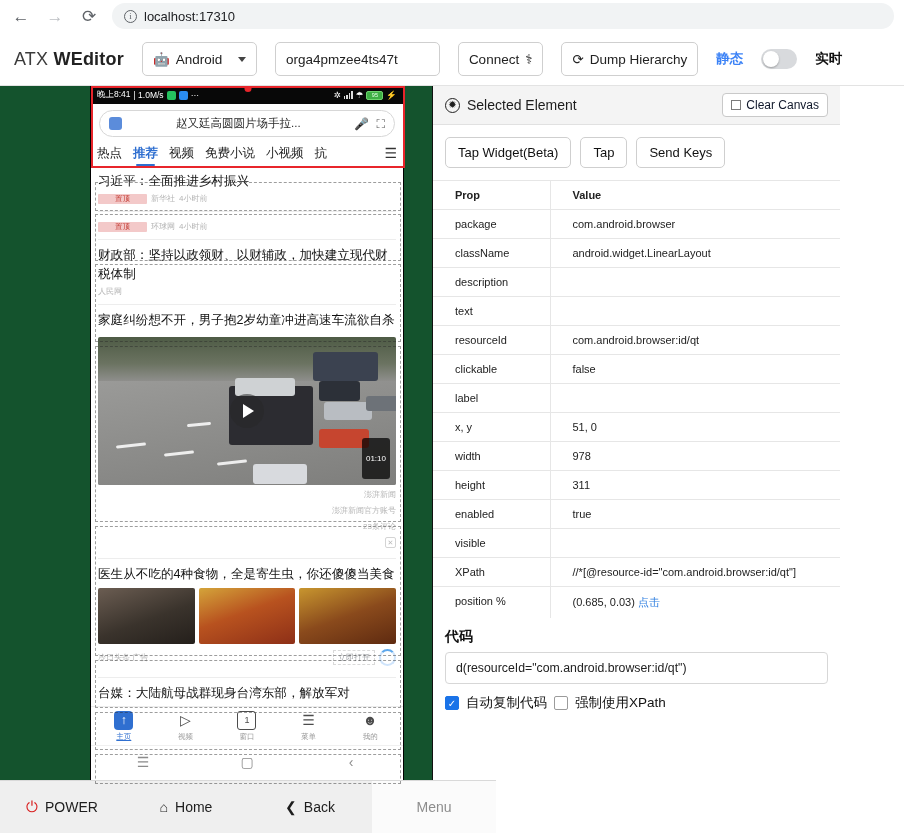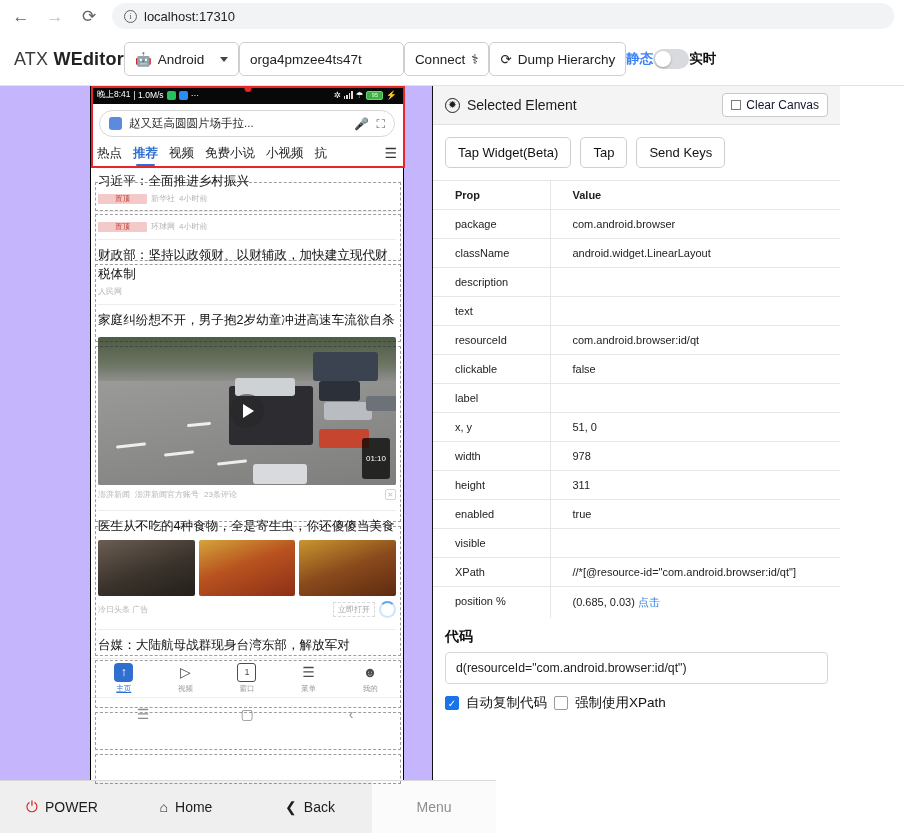--- a/index.html
+++ b/index.html
@@ -28,21 +28,21 @@
     font-size: 13px; color: #202124;
   }
   .info-icon {
     width: 13px; height: 13px; border: 1.2px solid #5f6368; border-radius: 50%;
     display: flex; align-items: center; justify-content: center;
     font-size: 9px; color: #5f6368; font-family: "Liberation Serif", serif; line-height: 1;
   }
 
   
   .app-header {
-    height: 53px; display: flex; align-items: center; gap: 0;
+    height: 53px; display: flex; align-items: center; gap: 18px;
     padding: 0 14px; background: #ffffff; border-bottom: 1px solid #e3e3e3;
   }
   .brand { font-size: 18px; color: #3c3c3c; letter-spacing: .2px; white-space: nowrap; }
   .brand b { font-weight: bold; color: #222; }
   .ctl {
     height: 34px; border: 1px solid #cfcfcf; border-radius: 5px; background: #fff;
     display: flex; align-items: center; padding: 0 10px; font-size: 13.5px; color: #222;
     gap: 6px; white-space: nowrap;
   }
   .ctl.select { min-width: 115px; justify-content: space-between; }
@@ -59,21 +59,21 @@
   .switch .knob {
     position: absolute; left: 2px; top: 2px; width: 16px; height: 16px;
     border-radius: 50%; background: #ffffff; box-shadow: 0 1px 2px rgba(0,0,0,.28);
   }
 
   
   .body-split { display: flex; height: 747px; }
 
   
   .canvas-pane {
-    width: 432px; position: relative; background: #c4b5fd; overflow: hidden;
+    width: 432px; position: relative; background: #14532d; overflow: hidden;
   }
   .device-wrap {
     position: absolute; left: 90px; top: 0px; width: 314px; height: 700px;
     background: #fff; border-left: 1px solid #000; border-right: 1px solid #000;
   }
   
   .status-bar {
     height: 18px; background: #080808; color: #fff; font-size: 8.5px;
     display: flex; align-items: center; padding: 0 6px; gap: 4px; position: relative;
   }
@@ -82,21 +82,21 @@
   .sb-chip.g { background: #25c15e; }
   .sb-chip.b { background: #2a8cf0; }
   .status-right { margin-left: auto; display: flex; align-items: center; gap: 3px; }
   .battery { width: 17px; height: 9px; border: 1px solid #6dd36d; border-radius: 2px; background:#3fae45; color:#eaffea; font-size:5.5px; display:flex; align-items:center; justify-content:center; }
   .sig { display: inline-flex; align-items: flex-end; gap: 1px; height: 8px; }
   .sig i { width: 1.5px; background: #ddd; display: block; }
   .sig i:nth-child(1){height:3px}.sig i:nth-child(2){height:4.5px}.sig i:nth-child(3){height:6px}.sig i:nth-child(4){height:8px}
 
   
   .phone-body { position: relative; background: #fff; height: 682px; }
-  .search-row { padding: 6px 8px 3px; }
+  .search-row { padding: 6px 8px 3px; text-align: center; }
   .search-pill {
     height: 27px; border: 1px solid #d7d7d7; border-radius: 14px;
     display: flex; align-items: center; padding: 0 9px; gap: 7px;
   }
   .search-pill .q { flex: 1; font-size: 11.5px; color: #2a2a2a; overflow: hidden; white-space: nowrap; }
   .sp-logo { width: 13px; height: 13px; border-radius: 3px; background: #5b8cdb; }
   .ic-mic, .ic-scan { color: #555; font-size: 12px; }
   .tabs-row {
     display: flex; align-items: center; height: 26px; padding: 0 6px; gap: 11px;
     font-size: 12.5px; color: #222;
@@ -124,21 +124,21 @@
   .play-btn {
     position:absolute; left:50%; top:50%; transform:translate(-50%,-50%);
     width: 34px; height: 34px; border-radius: 50%; background: rgba(40,40,40,.55);
     display:flex; align-items:center; justify-content:center;
   }
   .play-btn::after{ content:""; width:0;height:0;border-left:11px solid #fff;border-top:7px solid transparent;border-bottom:7px solid transparent; margin-left:3px;}
   .vid-time {
     position:absolute; right:6px; bottom:6px; background: rgba(0,0,0,.72); color:#fff;
     font-size: 8px; padding: 16px 4px; border-radius: 3px;
   }
-  .card-foot { display:flex; align-items:flex-end; font-size:8px; color:#b6b6b6; padding: 4px 0 6px; gap:5px; }
+  .card-foot { display:flex; align-items:flex-end; font-size:8px; color:#b6b6b6; padding: 4px 0 6px; gap:5px;flex-direction:column; }
   .card-foot .close-x { margin-left:auto; width:11px;height:11px;border:1px solid #d4d4d4;border-radius:2px;display:flex;align-items:center;justify-content:center;font-size:7px;color:#bbb;}
   .ad-imgs { display:flex; gap:4px; margin-top:5px; }
   .ad-imgs .ai { flex:1; height: 56px; border-radius:2px; position:relative; overflow:hidden; }
   .ai1{background:linear-gradient(160deg,#6b5d52,#3a332c 55%,#241f1b);}
   .ai2{background:linear-gradient(160deg,#d4a43a,#b8521f 45%,#8d2f17);}
   .ai3{background:linear-gradient(160deg,#c8962f,#8a4a1c 50%,#5e2a10);}
   .ad-foot { display:flex; align-items:center; font-size:8px; color:#b6b6b6; padding:5px 0 4px; }
   .dl-btn { margin-left:auto; display:flex; align-items:center; gap:4px; font-size:8px; color:#9fa2a6; border:1px dashed #d9d9d9; padding:1px 4px; }
   .spinner { width: 17px; height: 17px; border-radius: 50%; border: 2px solid #cfe4fb; border-top-color: #5fa8ec; margin-left: 4px; }
 

